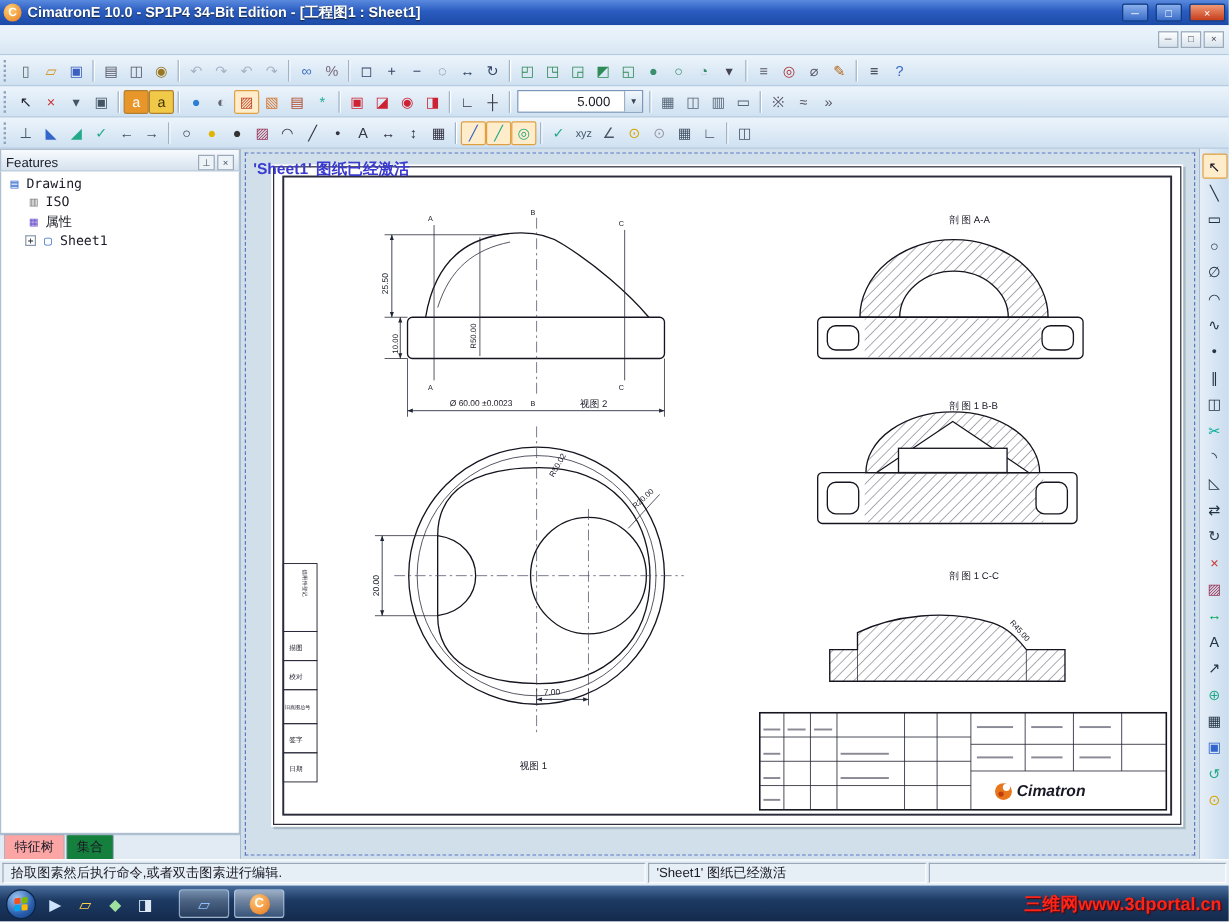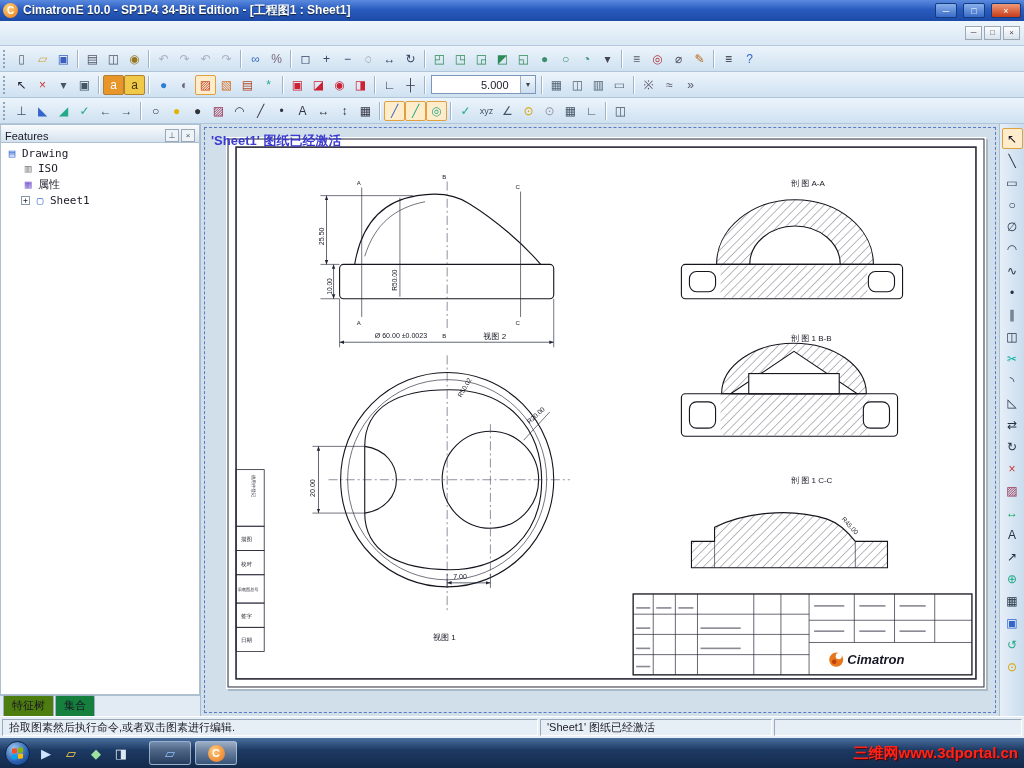--- a/index.html
+++ b/index.html
@@ -32,21 +32,21 @@
 .panel-header{height:19px;background:linear-gradient(#f8fbfe,#d5e2ee);border:1px solid #aebfd0;display:flex;align-items:flex-end;padding:0 4px;gap:2px;font-size:11px;}
 .panel-header .ph-title{flex:1;}
 .ph-btn{width:14px;height:13px;border:1px solid #9aa8b8;background:#eef3f8;font-size:8px;line-height:11px;text-align:center;color:#456;}
 .tree-area{flex:1;background:#fff;border:1px solid #aebfd0;border-top:none;margin:0 0 0 0;overflow:hidden;padding:3px 2px;}
 .tree-row{display:flex;align-items:center;gap:3px;padding:1px 2px;font-family:"DejaVu Sans Mono",monospace;font-size:11px;white-space:nowrap;}
 .tree-row.d1{margin-left:16px;}
 .tree-icon{width:14px;text-align:center;font-size:11px;}
 .expander{width:9px;height:9px;border:1px solid #8898a8;background:#fff;font-size:8px;line-height:7px;text-align:center;flex:none;}
 .panel-tabs{height:21px;background:#e2ebf3;border-top:1px solid #aebfd0;display:flex;align-items:flex-end;padding:0 3px;gap:1px;}
 .ptab{border:1px solid #9fb0c0;border-bottom:none;background:#15803d;padding:2px 8px 3px;font-size:11px;border-radius:2px 2px 0 0;}
-.ptab.active{background:#4d7c0f;margin-top:13px;}
+.ptab.active{background:#fca5a5;margin-top:13px;}
 
 .canvas{flex:1;position:relative;background:#d0dfe9;min-width:0;}
 .canvas .dash{position:absolute;inset:3px;border:1px dashed #5b79c9;pointer-events:none;}
 .sheet{position:absolute;top:13px;right:13px;bottom:27px;left:25px;background:#fff;box-shadow:2px 2px 0 #a8bac6;}
 .sheet svg{width:100%;height:100%;display:block;}
 .activation-msg{position:absolute;left:10px;top:8px;color:#3a3ad0;font-size:13px;font-weight:bold;z-index:5;}
 svg text{font-family:"Liberation Sans",sans-serif;fill:#181826;}
 .ln{fill:none;stroke:#15151f;stroke-width:1.1;}
 .lw{fill:#fff;stroke:#15151f;stroke-width:1.1;}
 .tn{fill:none;stroke:#2a2a3a;stroke-width:0.65;}

